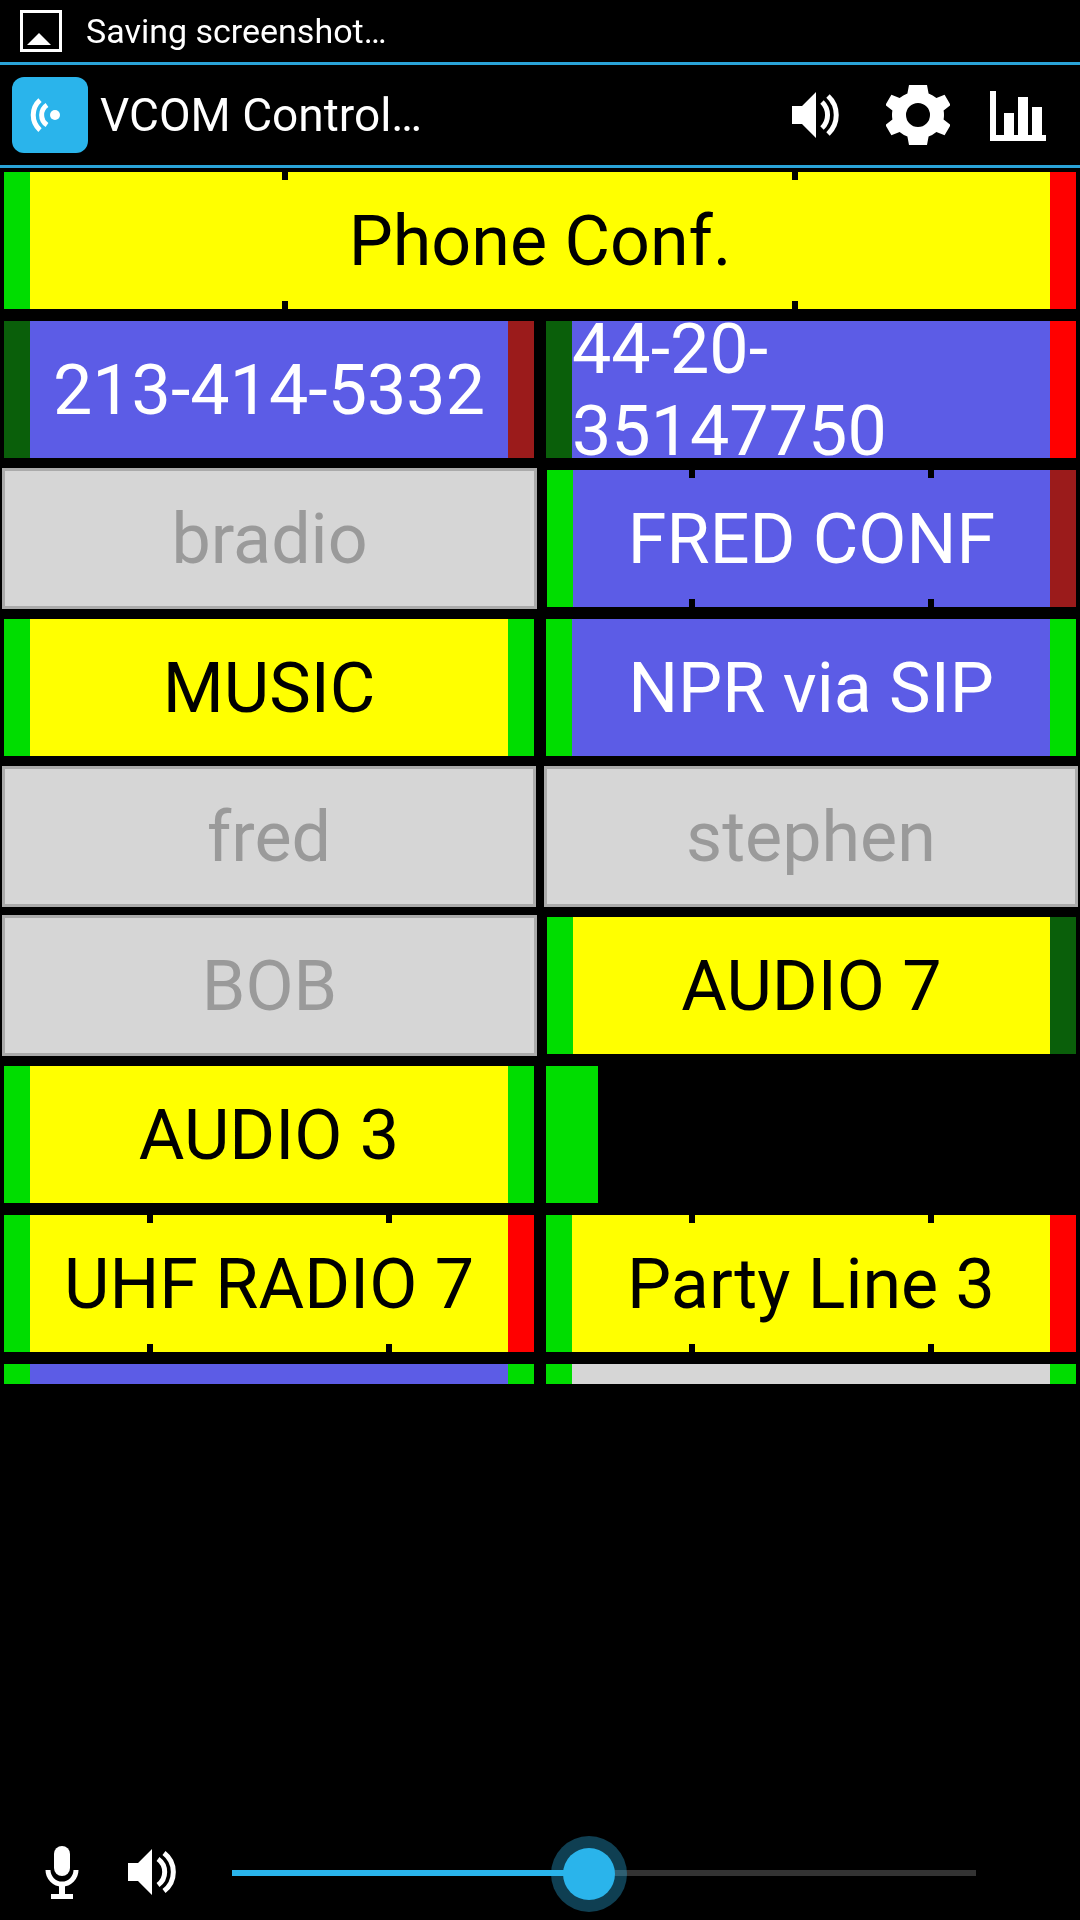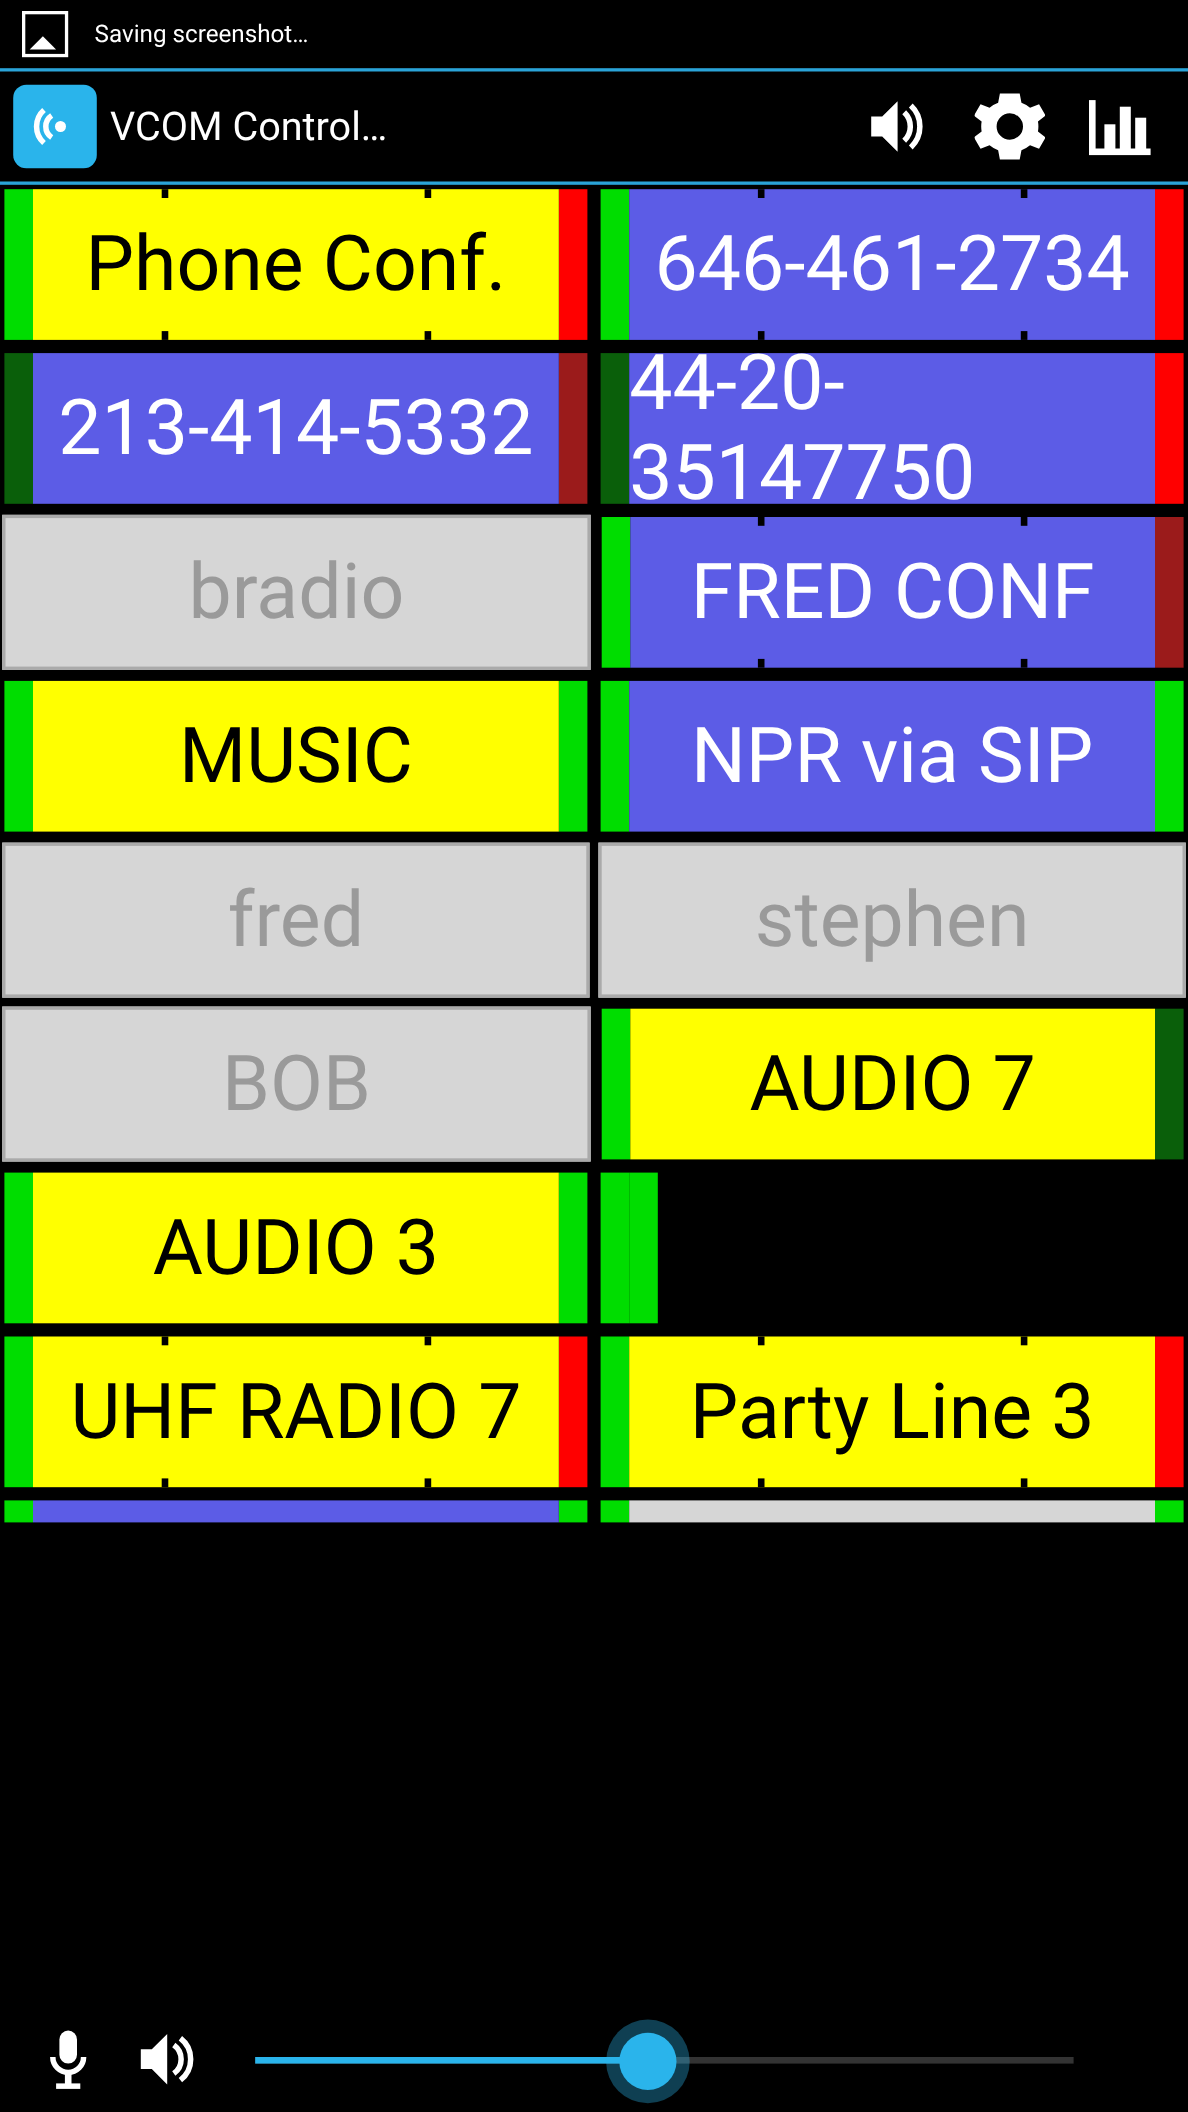--- a/index.html
+++ b/index.html
@@ -1,22 +1,22 @@
 <!DOCTYPE html>
 <html><head>
 <meta charset="utf-8">
 <style>
   html,body{margin:0;padding:0;width:1080px;height:1920px;background:#000;font-family:Roboto,Arial,sans-serif;overflow:hidden;}
-  .statusbar{height:62px;display:flex;align-items:center;padding:0 20px;color:#fff;font-size:22px;}
+  .statusbar{height:62px;display:flex;align-items:center;padding:0 20px;color:#fff;font-size:34px;}
   .sb-icon{width:36px;height:36px;border:3px solid #fff;margin-right:24px;position:relative;}
   .sb-icon:after{content:"";position:absolute;left:4px;bottom:4px;width:0;height:0;border-left:12px solid transparent;border-right:12px solid transparent;border-bottom:12px solid #fff;}
   .appbar{height:100px;display:flex;align-items:center;padding:0 12px;border-top:3px solid #2aa3d8;border-bottom:3px solid #2aa3d8;}
   .logo{width:76px;height:76px;background:#2ab4eb;border-radius:12px;display:flex;align-items:center;justify-content:center;margin-right:12px;}
   .logo svg{width:50px;height:50px;}
-  .app-title{flex:0 0 auto;color:#fff;font-size:36px;white-space:nowrap;width:480px;overflow:hidden;text-overflow:ellipsis;}
+  .app-title{flex:0 0 auto;color:#fff;font-size:46px;white-space:nowrap;width:480px;overflow:hidden;text-overflow:ellipsis;}
   .appbar-spacer{flex:1;}
   .ab-icon{width:100px;height:80px;display:flex;align-items:center;justify-content:center;}
   .ab-icon svg{fill:#fff;}
   .grid{padding:2px;}
   .row{display:flex;gap:8px;margin-bottom:8px;}
   .cell{flex:1;height:141px;display:flex;align-items:stretch;border:2px solid #000;position:relative;box-sizing:border-box;}
   .cell .edge-l{width:26px;flex:0 0 26px;}
   .cell .edge-r{width:26px;flex:0 0 26px;}
   .cell .mid{flex:1;display:flex;align-items:center;justify-content:center;font-size:70px;position:relative;}
   .ticks-top,.ticks-bot{position:absolute;left:0;right:0;height:8px;display:flex;justify-content:space-around;}
@@ -97,35 +97,20 @@
             <div class="tick"></div>
             <div class="tick"></div>
           </div>
           <div class="ticks-bot">
             <div class="tick"></div>
             <div class="tick"></div>
           </div>
         </div>
         <div class="edge-r bg-red"></div>
       </div>
-      <div class="cell">
-        <div class="edge-l bg-green"></div>
-        <div class="mid bg-blue txt-white">
-          <span>646-461-2734</span>
-          <div class="ticks-top">
-            <div class="tick"></div>
-            <div class="tick"></div>
-          </div>
-          <div class="ticks-bot">
-            <div class="tick"></div>
-            <div class="tick"></div>
-          </div>
-        </div>
-        <div class="edge-r bg-red"></div>
-      </div>
     </div>
     <div class="row">
       <div class="cell">
         <div class="edge-l bg-dgreen"></div>
         <div class="mid bg-blue txt-white">
           <span>213-414-5332</span>
         </div>
         <div class="edge-r bg-dred"></div>
       </div>
       <div class="cell">

